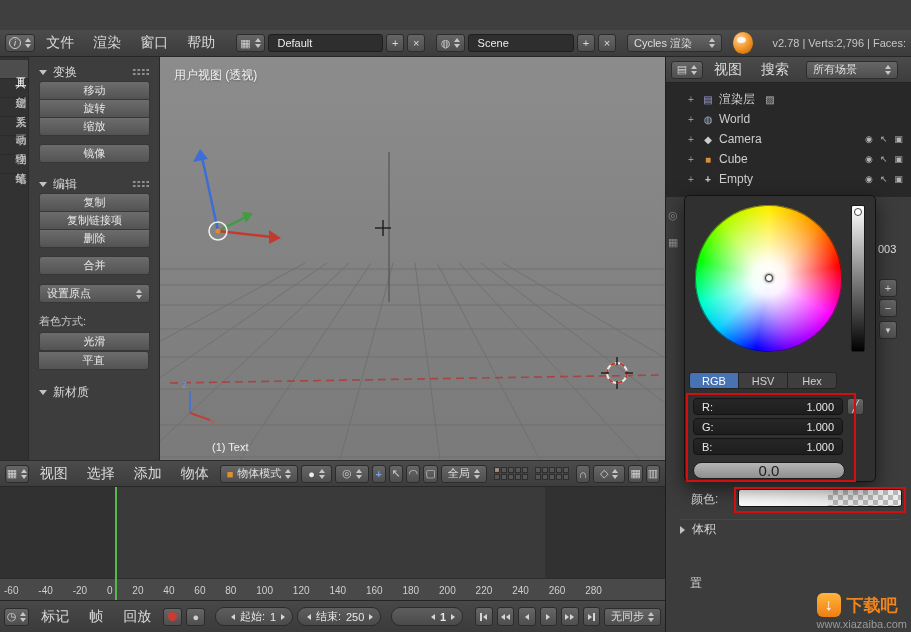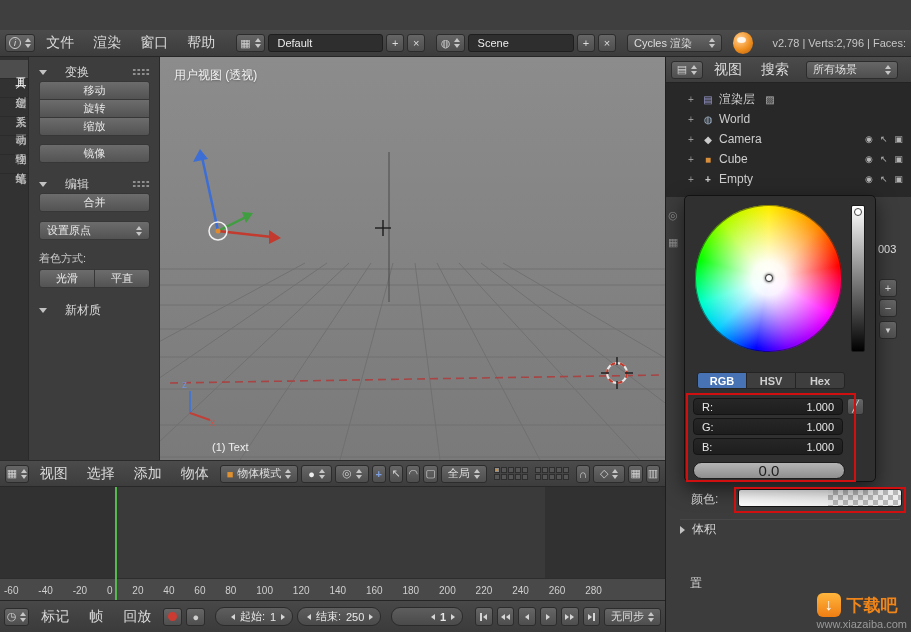--- a/index.html
+++ b/index.html
@@ -40,36 +40,36 @@
 
   
   .toolshelf { position:absolute; left:0; top:57px; width:160px; height:403px; background:#3d3d3d;
                border-right:1px solid #292929; }
   .shelf-tabs { position:absolute; left:0; top:0; width:29px; height:100%; background:#323232;
                 border-right:1px solid #2a2a2a; padding-top:3px; }
   .shelf-tab { writing-mode:vertical-rl; color:#c4c4c4; font-size:11px; width:28px;
                padding:9px 0; text-align:center; border-bottom:1px solid #2b2b2b; }
   .shelf-tab.active { background:#4d4d4d; color:#fff; }
   .shelf-body { position:absolute; left:30px; top:0; right:0; bottom:0; padding:6px 9px; }
-  .shelf-header { display:flex; align-items:center; gap:18px; color:#d8d8d8; font-size:12px; height:18px; }
+  .shelf-header { display:flex; align-items:center; gap:6px; color:#d8d8d8; font-size:12px; height:18px; }
   .tri-d { width:0; height:0; border-left:4px solid transparent; border-right:4px solid transparent;
            border-top:5px solid #c2c2c2; }
   .tri-r { width:0; height:0; border-top:4px solid transparent; border-bottom:4px solid transparent;
            border-left:5px solid #c2c2c2; }
   .grip { margin-left:auto; width:18px; height:8px;
           background:radial-gradient(circle,#8f8f8f 1.1px,transparent 1.4px) 0 0/4.5px 4px; }
   .tool-btn { display:flex; align-items:center; justify-content:center; width:100%; height:19px;
               color:#e8e8e8; font-size:11px; background:linear-gradient(#6c6c6c,#535353);
               border:1px solid #373737; border-radius:3px; }
   .btn-group { margin-bottom:8px; }
   .btn-group .tool-btn { border-radius:0; margin-top:-1px; }
   .btn-group .tool-btn:first-child { border-radius:3px 3px 0 0; margin-top:0; }
   .btn-group .tool-btn:last-child { border-radius:0 0 3px 3px; }
   .shelf-label { color:#c8c8c8; font-size:11px; margin:4px 0 3px; }
-  .pair { display:flex; }
+  .pair { display:flex;flex-direction:column; }
   .pair .tool-btn:first-child { border-radius:3px 0 0 3px; }
   .pair .tool-btn:last-child { border-radius:0 3px 3px 0; margin-left:-1px; }
 
   
   .viewport { position:absolute; left:160px; top:57px; width:505px; height:403px;
               background:linear-gradient(#8c8c8c,#7a7a7a); overflow:hidden; }
   .viewport svg { position:absolute; left:0; top:0; pointer-events:none; }
   .vp-label { position:absolute; left:14px; top:10px; color:#f2f2f2; font-size:12px; z-index:4;
               text-shadow:0 1px 2px rgba(0,0,0,.3); }
   .good-text { position:absolute; left:22px; top:62px; z-index:2; font-family:"DejaVu Serif",serif;
@@ -159,21 +159,21 @@
              conic-gradient(from 0deg, #ffee00, #ff8800 45deg, #ff0000 80deg, #ff00ff 120deg,
                             #7700ff 165deg, #0000ff 190deg, #00ccff 225deg, #00ffcc 250deg,
                             #00ff00 285deg, #aaff00 320deg, #ffee00 360deg);
            box-shadow:inset 0 0 0 1px rgba(0,0,0,.45); }
   .wheel-handle { position:absolute; left:70px; top:69px; width:8px; height:8px; border-radius:50%;
                   background:#fff; border:1px solid #333; box-shadow:0 0 3px rgba(0,0,0,.8); }
   .vslider { position:absolute; left:166px; top:9px; width:14px; height:147px;
              background:linear-gradient(#ffffff,#000000); border:1px solid #1a1a1a; border-radius:2px; }
   .vhandle { position:absolute; left:2px; top:2px; width:8px; height:8px; border-radius:50%;
              background:#fff; border:1px solid #444; }
-  .ptabs { position:absolute; left:12px; top:176px; display:flex;font-weight:bold; }
+  .ptabs { position:absolute; left:4px; top:176px; display:flex; }
   .ptab { width:50px; height:17px; background:#3e3e3e; border:1px solid #242424; color:#cfcfcf;
           font-size:11px; display:flex; align-items:center; justify-content:center; margin-left:-1px; }
   .ptab:first-child { border-radius:3px 0 0 3px; margin-left:0; }
   .ptab:last-child { border-radius:0 3px 3px 0; }
   .ptab.active { background:#4772b3; color:#fff; }
   .pslider { position:absolute; left:8px; width:150px; height:17px; border-radius:4px;
              background:linear-gradient(#262626,#1e1e1e); border:1px solid #141414; color:#e8e8e8;
              font-size:11px; display:flex; align-items:center; padding:0 8px; }
   .pslider .pv { margin-left:auto; }
   .dropper { position:absolute; left:162px; top:202px; width:17px; height:17px; }
@@ -259,20 +259,25 @@
       <div class="btn-group">
         <div class="tool-btn">移动</div>
         <div class="tool-btn">旋转</div>
         <div class="tool-btn">缩放</div>
       </div>
       <div class="tool-btn" style="margin-bottom:12px">镜像</div>
       <div class="shelf-header">
         <span class="tri-d"></span>
         <span>编辑</span>
         <span class="grip"></span>
+      </div>
+      <div class="btn-group">
+        <div class="tool-btn">复制</div>
+        <div class="tool-btn">复制链接项</div>
+        <div class="tool-btn">删除</div>
       </div>
       <div class="tool-btn" style="margin-bottom:9px">合并</div>
       <div class="tool-btn" style="margin-bottom:11px;justify-content:space-between;padding:0 7px">
         <span>设置原点</span>
         <span class="updown">
             <i class="up"></i>
             <i class="dn"></i>
           </span>
       </div>
       <div class="shelf-label">着色方式:</div>

